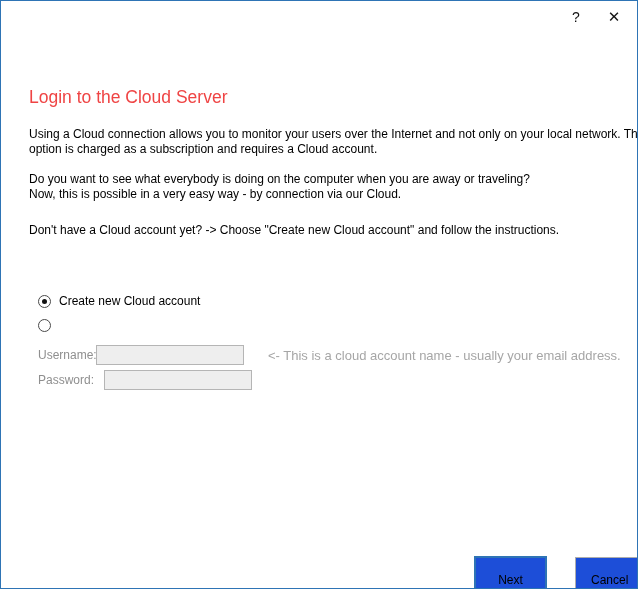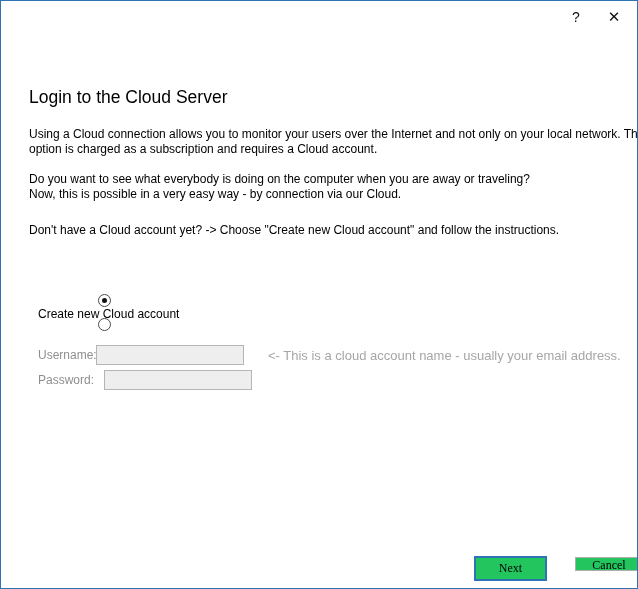--- a/index.html
+++ b/index.html
@@ -39,21 +39,21 @@
   }
   .tb-help  { right: 48px; }
   .tb-close { right: 10px; font-size: 15px; }
 
   
   .heading {
     position: absolute;
     left: 28px; top: 86px;
     font-size: 17.5px;
     font-weight: 400;
-    color: #000000;
+    color: #ef4444;
     white-space: nowrap;
   }
 
   
   .paragraphs {
     position: absolute;
     left: 28px; top: 126px;
     font-size: 12px;
     color: #000000;
   }
@@ -66,21 +66,20 @@
   .radio-group {
     position: absolute;
     left: 37px; top: 293px;
   }
   .radio-row {
     display: flex;
     align-items: center;
     height: 14px;
     margin-bottom: 10px;
     cursor: default;
-    flex-direction: column;
   }
   .radio-circle {
     width: 13px; height: 13px;
     border: 1px solid #4a4a4a;
     border-radius: 50%;
     background: #ffffff;
     margin-right: 8px;
     position: relative;
     flex: 0 0 auto;
   }
@@ -125,27 +124,27 @@
   .hint {
     margin-left: 24px;
     font-size: 13px;
     color: #a6a6a6;
     white-space: nowrap;
   }
 
   
   .btn {
     position: absolute;
-    background: #22c55e;
-    font-family: Liberation Serif, serif;
+    background: #1d4ed8;
+    font-family: Liberation Sans, sans-serif;
     font-size: 12px;
     color: #000000;
     text-align: center;
     cursor: default;
-    padding: 0;
+    padding: 15px;
   }
   .btn-next {
     left: 473px; top: 555px;
     width: 73px; height: 25px;
     border: 2px solid #2e74b5;
   }
   .btn-cancel {
     left: 574px; top: 556px;
     width: 68px; height: 14px;
     border: 1px solid #adadad;

